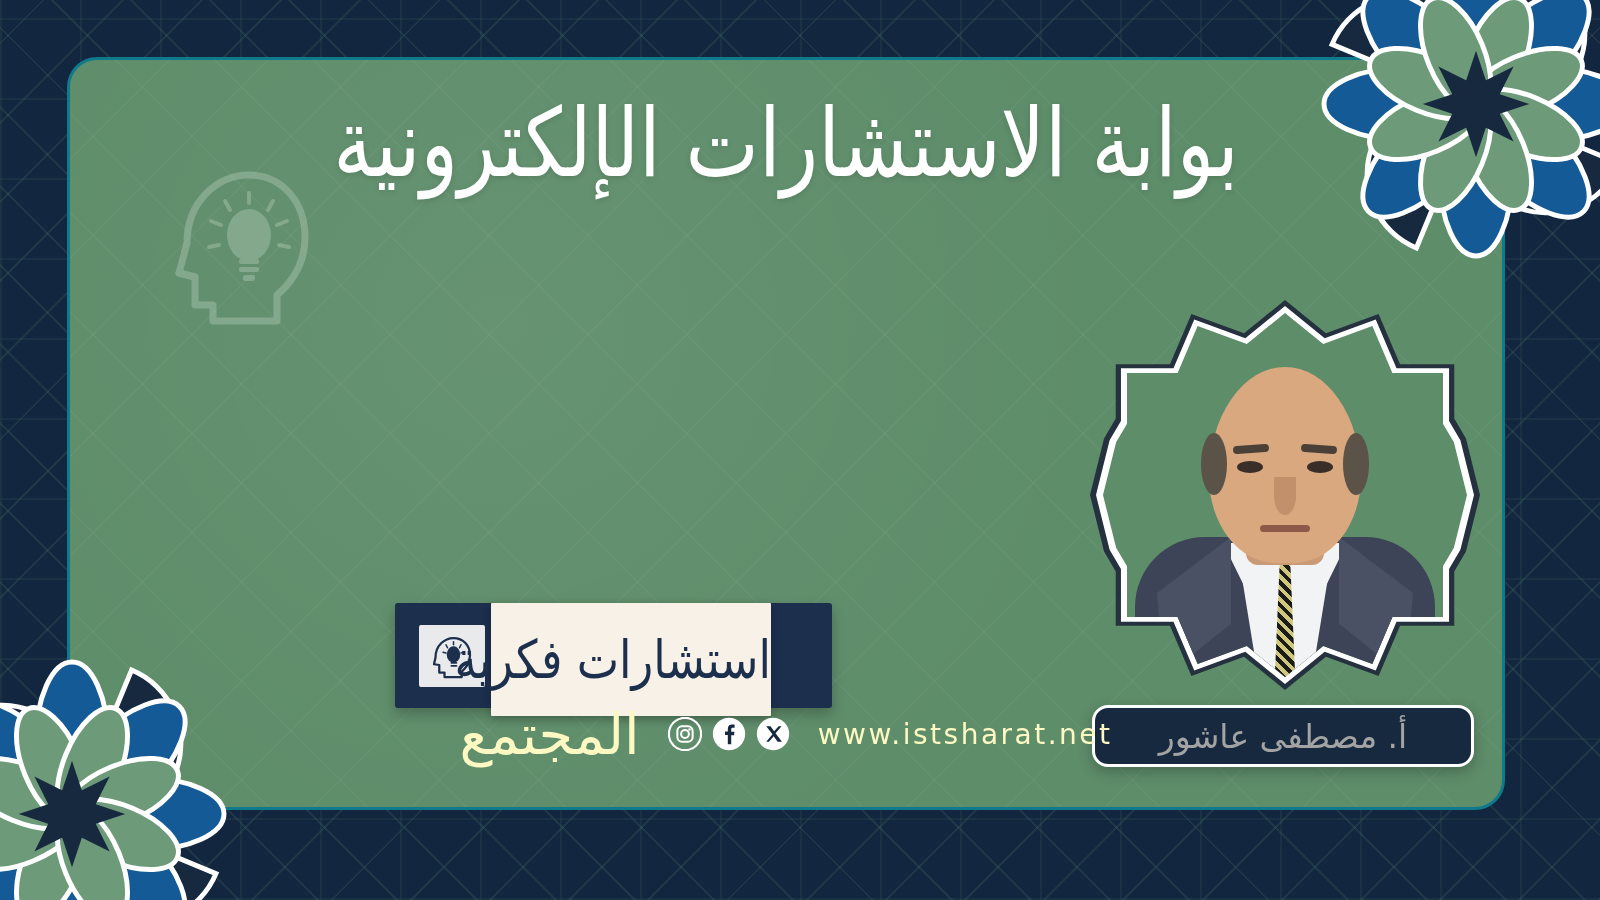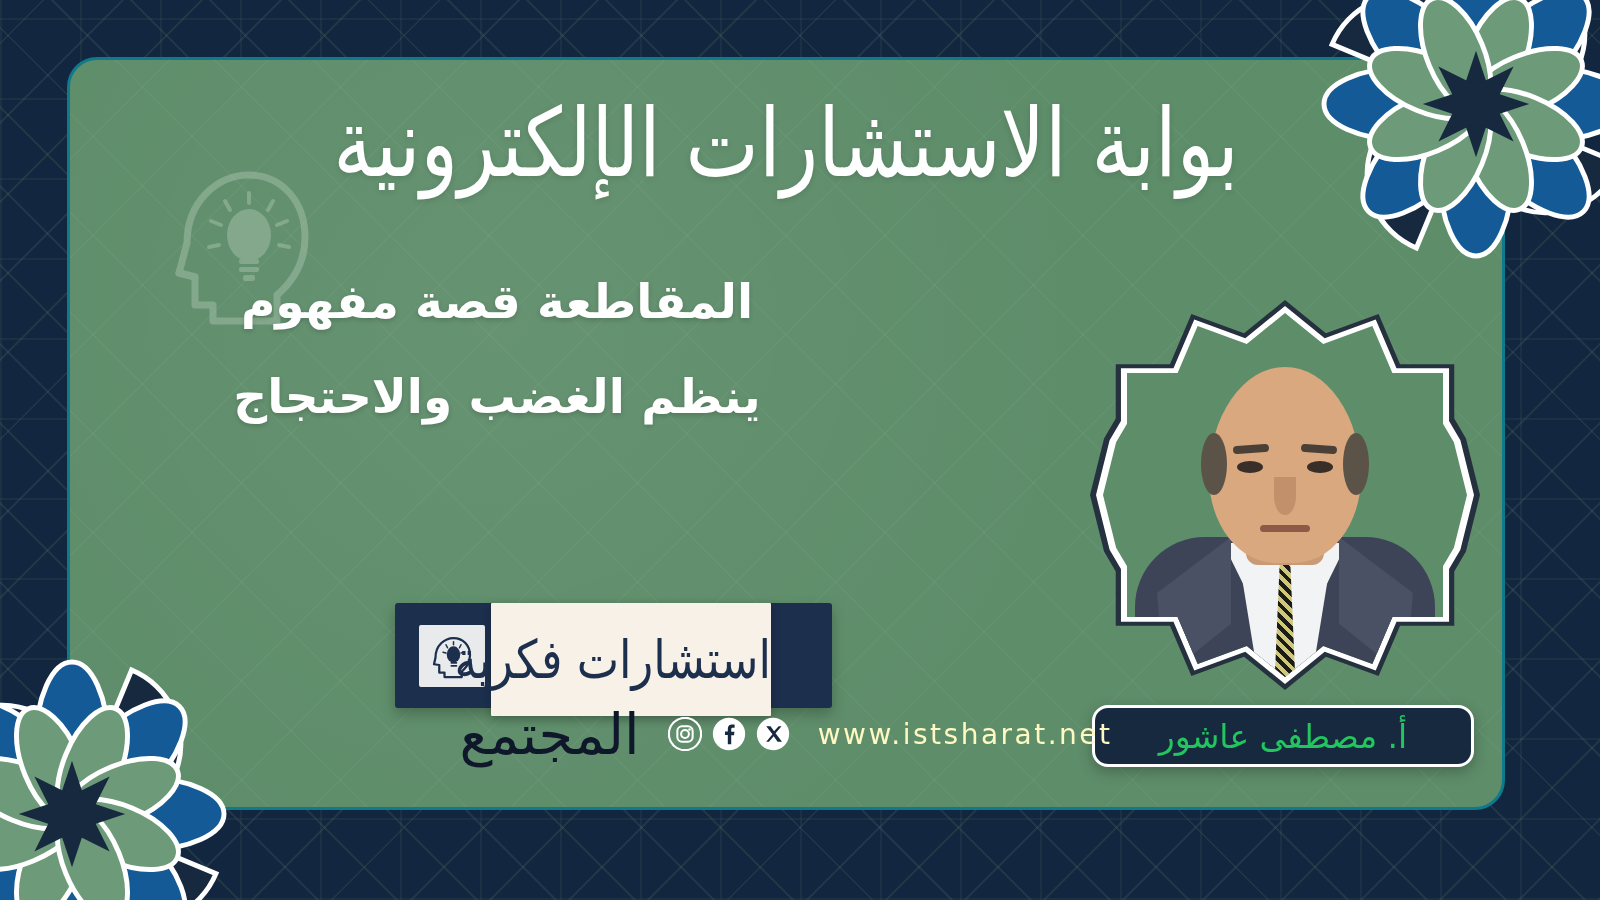--- a/index.html
+++ b/index.html
@@ -186,31 +186,31 @@
 
   
   #name-badge{
     position:absolute; left:1022px; top:645px;
     width:382px; height:62px;
     background:#17293f; border:3px solid #ffffff; border-radius:16px;
     display:flex; align-items:center; justify-content:center;
     box-shadow:0 5px 14px rgba(0,0,0,.25);
   }
   #name-badge .name-text{
-    color:#22c55e; font-size:33px; font-weight:400; white-space:nowrap;
+    color:#a3a3a3; font-size:33px; font-weight:400; white-space:nowrap;
   }
 
   
   #footer{
     position:absolute; left:0; right:0; bottom:28px; height:90px;
     display:flex; align-items:center; justify-content:center; gap:28px;
     direction:ltr;
   }
   #footer-logo .calli-text{
-    font-size:56px; color:#0f172a; white-space:nowrap;
+    font-size:56px; color:#fef9c3; white-space:nowrap;
     transform:scaleY(1.2); letter-spacing:-2px;
   }
   #social-icons{ display:flex; align-items:center; gap:10px; }
   .social-icon{ width:34px; height:34px; display:block; }
   #site-url{
     color:#fef9c3; font-size:28px; letter-spacing:2.5px; font-weight:400;
     font-family:"DejaVu Sans","Liberation Sans",sans-serif;
   }
 
   
@@ -248,24 +248,20 @@
         <line x1="122" y1="66" x2="112" y2="70"></line>
         <line x1="44" y1="92" x2="54" y2="90"></line>
         <line x1="124" y1="92" x2="114" y2="90"></line>
       </g>
     </svg>
 
     <div id="header-calligraphy">
       <span class="calli-text">بوابة الاستشارات الإلكترونية</span>
     </div>
 
-    <div id="title-block">
-      <div class="line" id="title-line-1">المقاطعة قصة مفهوم</div>
-      <div class="line" id="title-line-2">ينظم الغضب والاحتجاج</div>
-    </div>
 
     <div id="plaque-wrap">
       <div id="plaque-frame">
         <div id="plaque-icon-box">
           <svg viewBox="0 0 64 64" width="48" height="48">
             <g fill="none" stroke="#1c2f4d" stroke-width="3" stroke-linejoin="round" stroke-linecap="round">
               <path d="M10 34 C10 18 22 8 34 8 C47 8 56 18 56 31 C56 42 50 48 45 53
                        L45 60 L22 60 L22 54 L15 54 L15 44 L8 43 Z"></path>
             </g>
             <ellipse cx="34" cy="30" rx="9" ry="11" fill="#1c2f4d"></ellipse>

